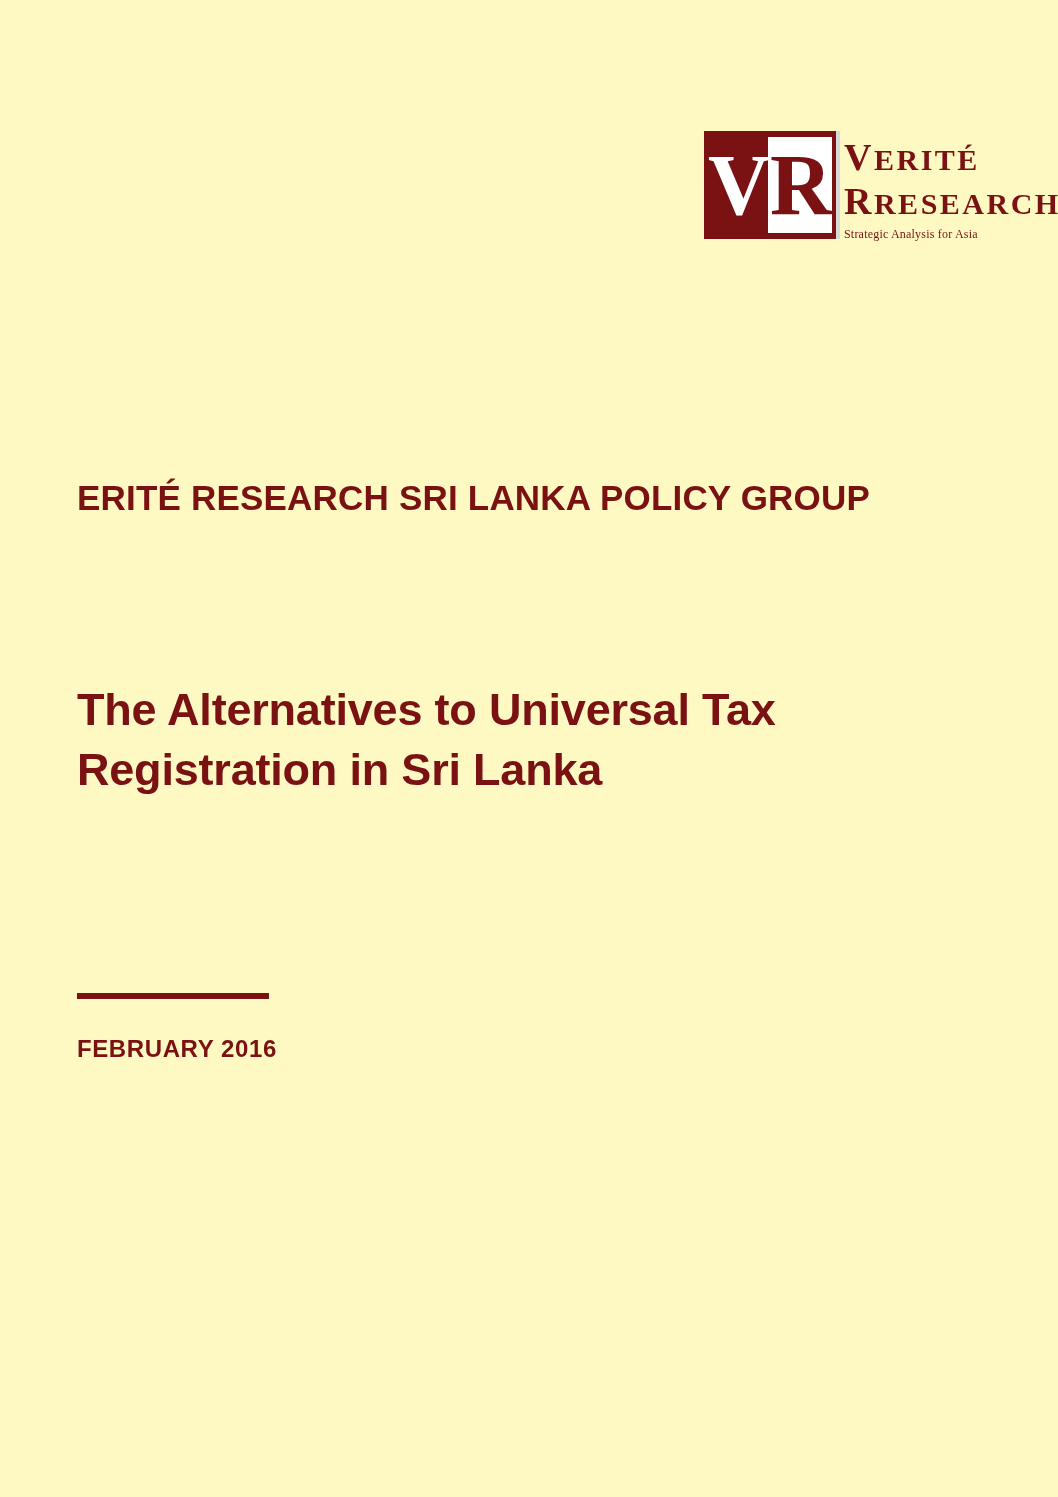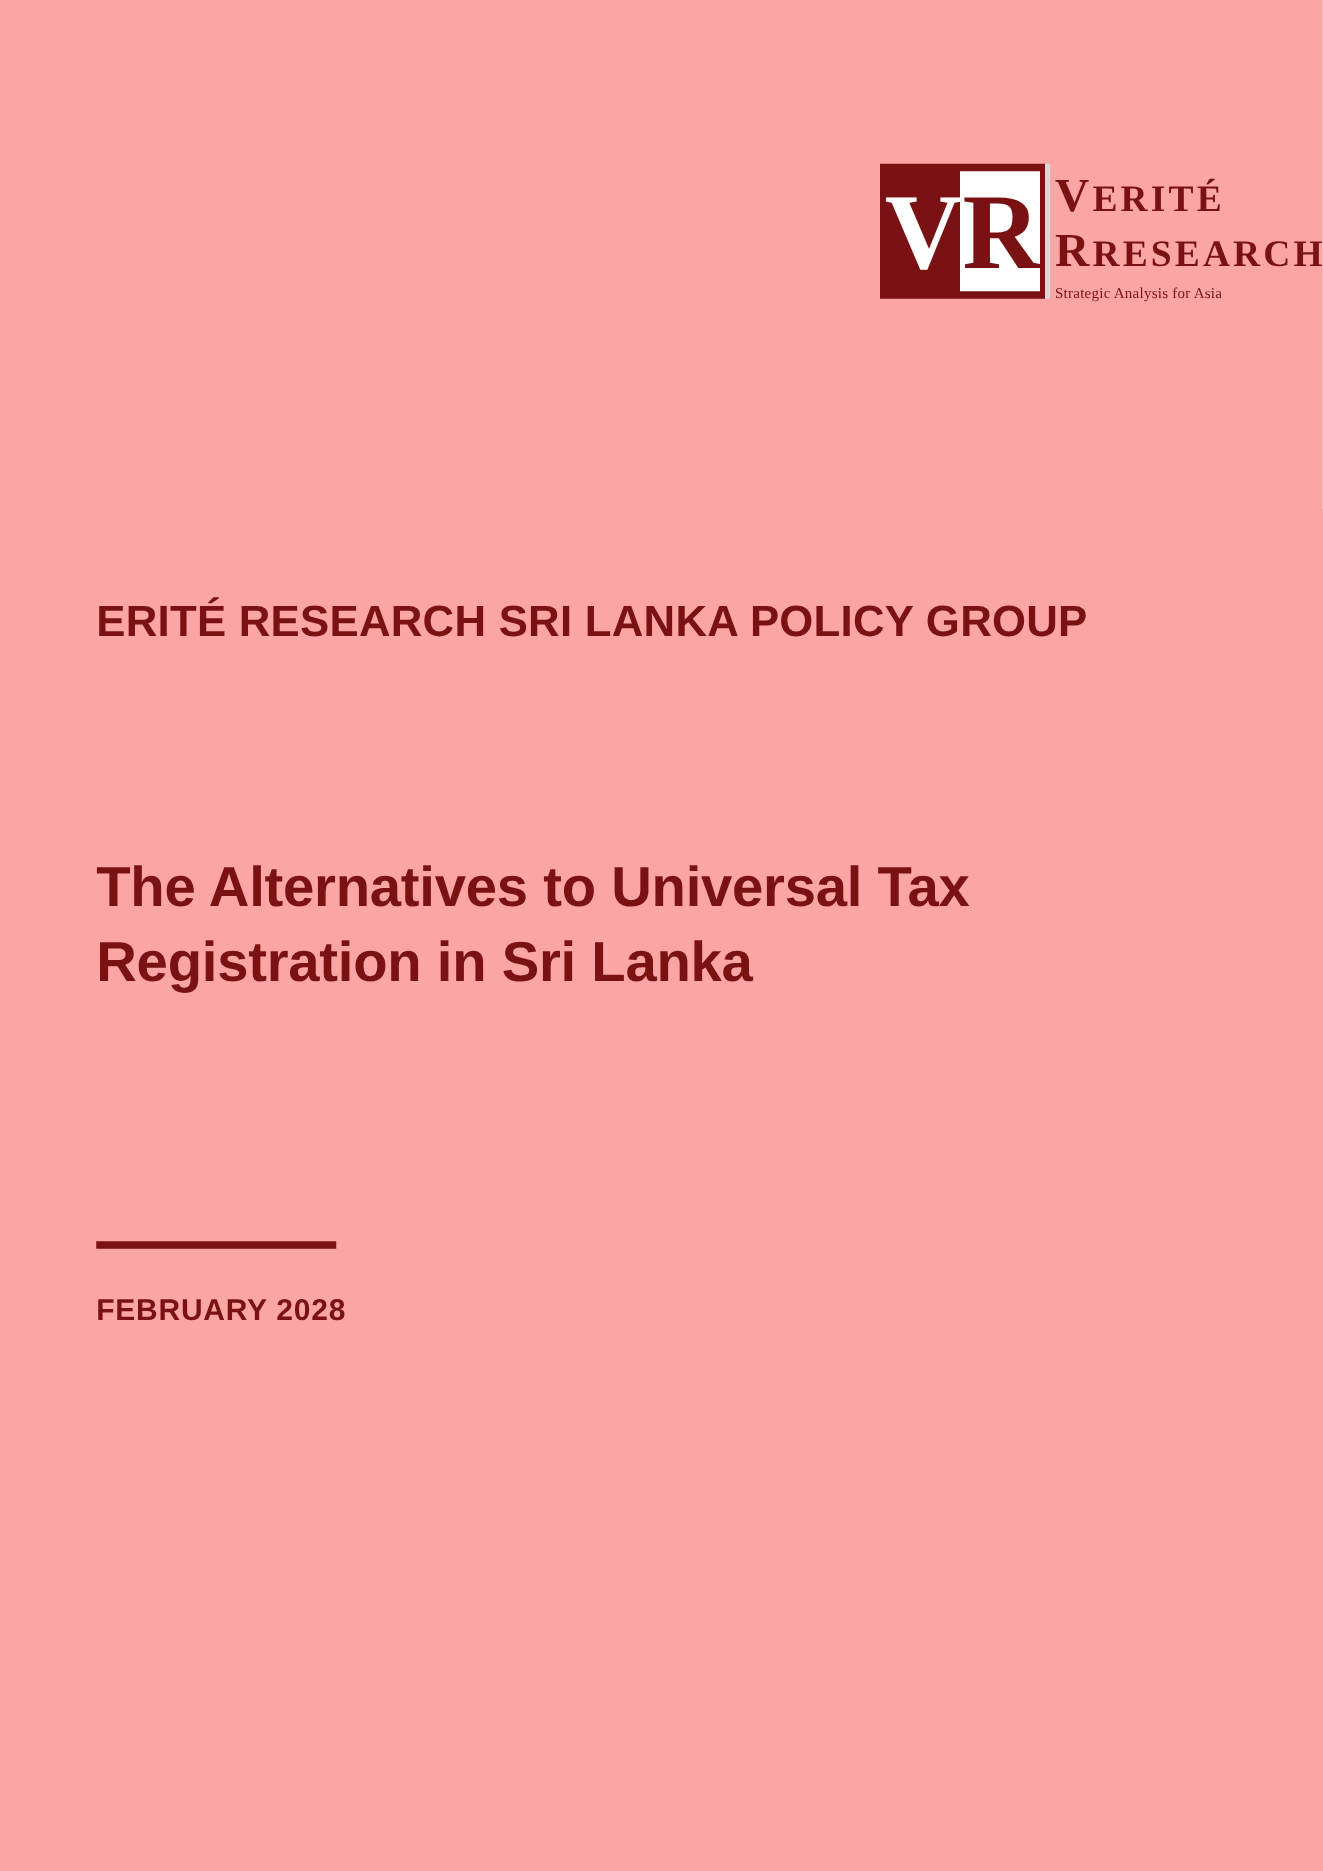--- a/index.html
+++ b/index.html
@@ -9,21 +9,21 @@
   body {
     width: 1058px;
     height: 1497px;
     background: #ffffff;
     font-family: "Liberation Sans", sans-serif;
   }
   .page {
     position: relative;
     width: 1058px;
     height: 1497px;
-    background: #fca5a5;
+    background: #fef9c3;
     overflow: hidden;
   }
 
   
   .logo {
     position: absolute;
     top: 131px;
     left: 704px;
     width: 290px;
     height: 108px;
@@ -167,15 +167,15 @@
       <div class="logo-tagline">Strategic Analysis for Asia</div>
     </div>
   </div>
 
   <div class="subkicker">ERITÉ RESEARCH SRI LANKA POLICY GROUP</div>
 
   <h1 class="title">The Alternatives to Universal Tax Registration in Sri Lanka</h1>
 
   <div class="rule"></div>
 
-  <div class="date">FEBRUARY 2028</div>
+  <div class="date">FEBRUARY 2016</div>
 
 </div>
 
 </body></html>

